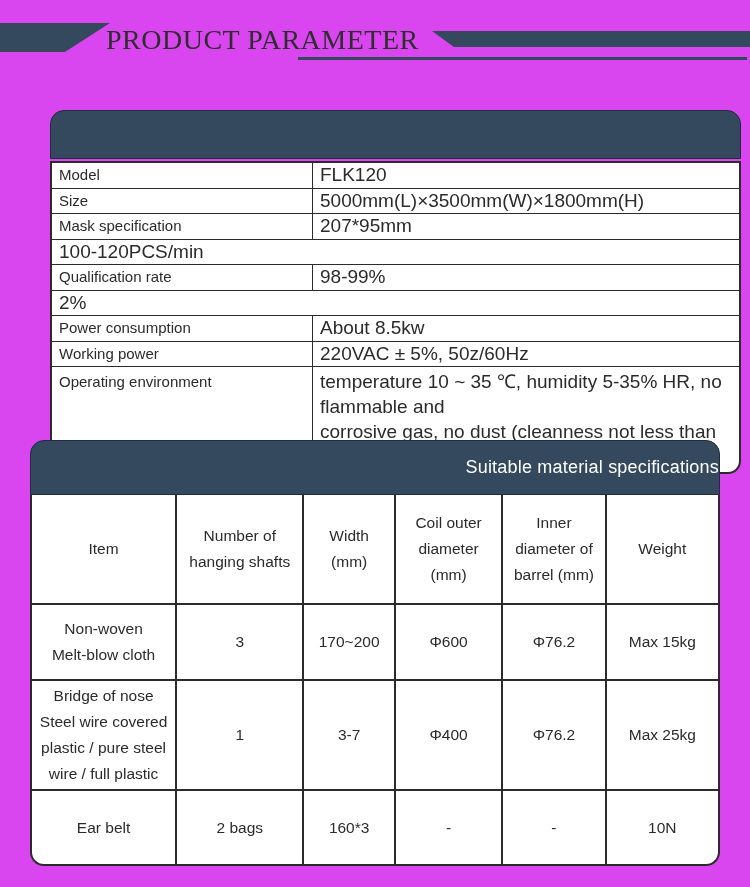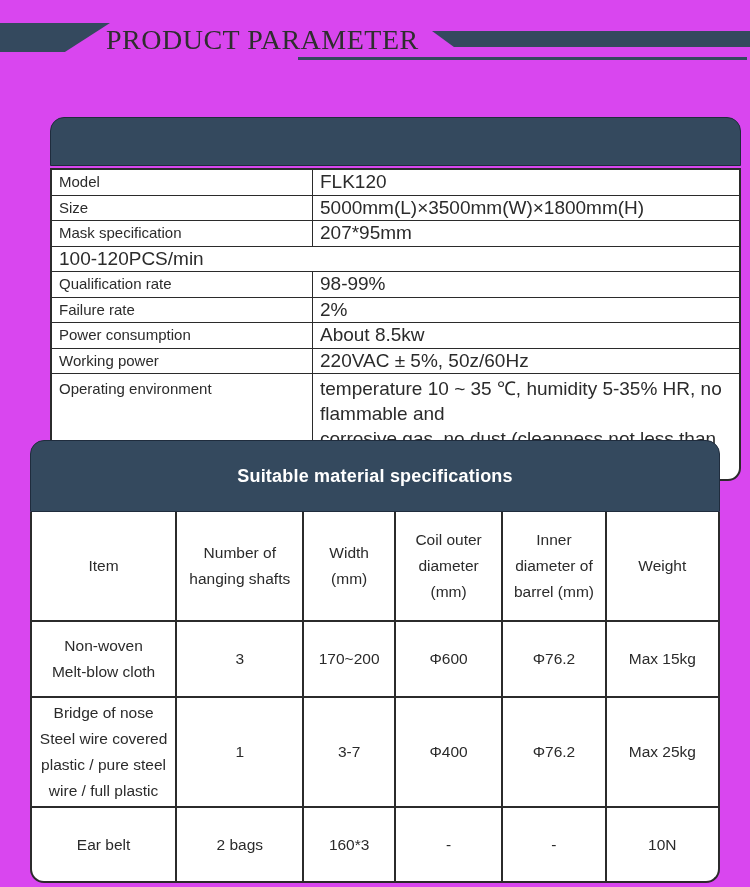--- a/index.html
+++ b/index.html
@@ -34,21 +34,21 @@
     position:absolute;left:432px;top:31px;width:318px;height:16px;
     background:var(--accent);
     clip-path:polygon(0 0,100% 0,100% 100%,6.9% 100%);
   }
   .title-underline{
     position:absolute;left:298px;top:57px;width:449px;height:3px;
     background:var(--accent);
   }
 
   
-  .t1{position:absolute;left:30px;top:117px;width:711px;padding-left:20px;}
+  .t1{position:absolute;left:30px;top:110px;width:711px;padding-left:20px;}
   .t1-bar{
     height:49px;background:var(--accent);
     border:1px solid #1f2c3d;
     border-radius:14px 14px 0 0;
   }
   .t1-body{
     margin-top:2px;
     border:2px solid var(--border);
     border-radius:0 0 13px 13px;
     overflow:hidden;
@@ -65,25 +65,25 @@
   .t1-value{
     flex:1;padding:0 8px 0 7px;
     font-size:19px;line-height:24.5px;
   }
   .t1-row.tall .t1-label,.t1-row.tall .t1-value{line-height:25px;padding-top:2px;padding-bottom:3px;}
   .t1-row.tall .ln{display:block;}
 
   
   .t2{position:absolute;left:30px;top:440px;width:690px;}
   .t2-bar{
-    height:72px;background:var(--accent);
+    height:55px;background:var(--accent);
     border:1px solid #1f2c3d;
     border-radius:14px 14px 0 0;
-    display:flex;align-items:center;justify-content:center;
-    color:#ffffff;font-size:18px;font-weight:700;letter-spacing:.2px;
+    display:flex;align-items:center;justify-content:flex-end;
+    color:#ffffff;font-size:18px;font-weight:400;letter-spacing:.2px;
   }
   .t2-grid{
     border:2px solid var(--border);
     border-top:none;
     border-radius:0 0 14px 14px;
     overflow:hidden;
     display:grid;
     grid-template-columns:146fr 128fr 92fr 108fr 104fr 112fr;
     grid-template-rows:110px 76px 110px 73px;
     background:#fff;
@@ -129,21 +129,20 @@
         <div class="t1-value">207*95mm</div>
       </div>
       <div class="t1-row">
         <div class="t1-value">100-120PCS/min</div>
       </div>
       <div class="t1-row">
         <div class="t1-label">Qualification rate</div>
         <div class="t1-value">98-99%</div>
       </div>
       <div class="t1-row">
-        <div class="t1-label">Failure rate</div>
         <div class="t1-value">2%</div>
       </div>
       <div class="t1-row">
         <div class="t1-label">Power consumption</div>
         <div class="t1-value">About 8.5kw</div>
       </div>
       <div class="t1-row">
         <div class="t1-label">Working power</div>
         <div class="t1-value">220VAC ± 5%, 50z/60Hz</div>
       </div>

